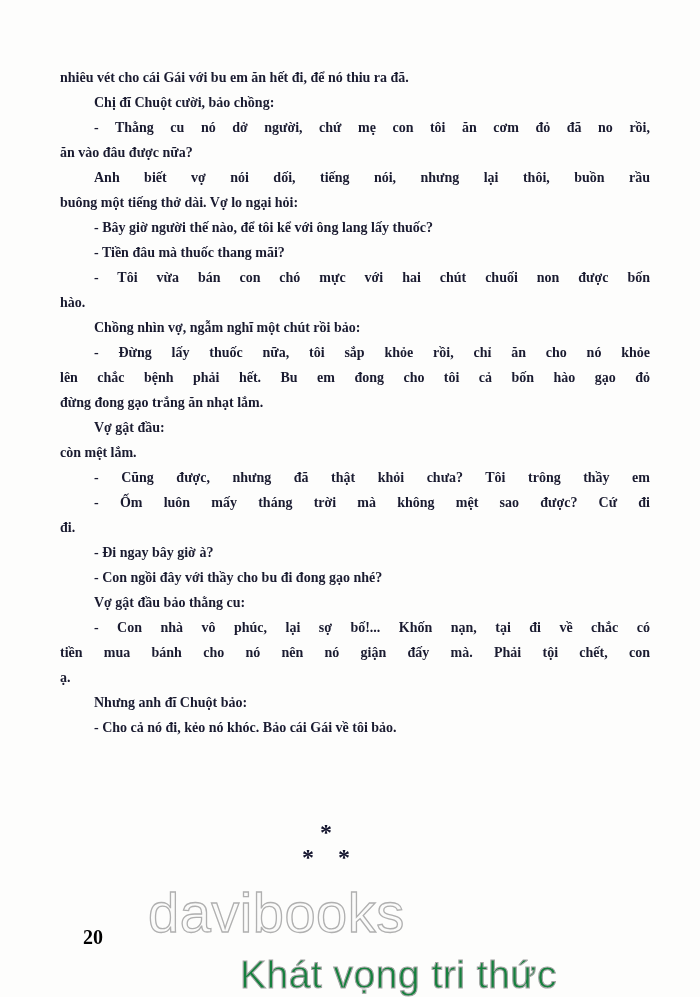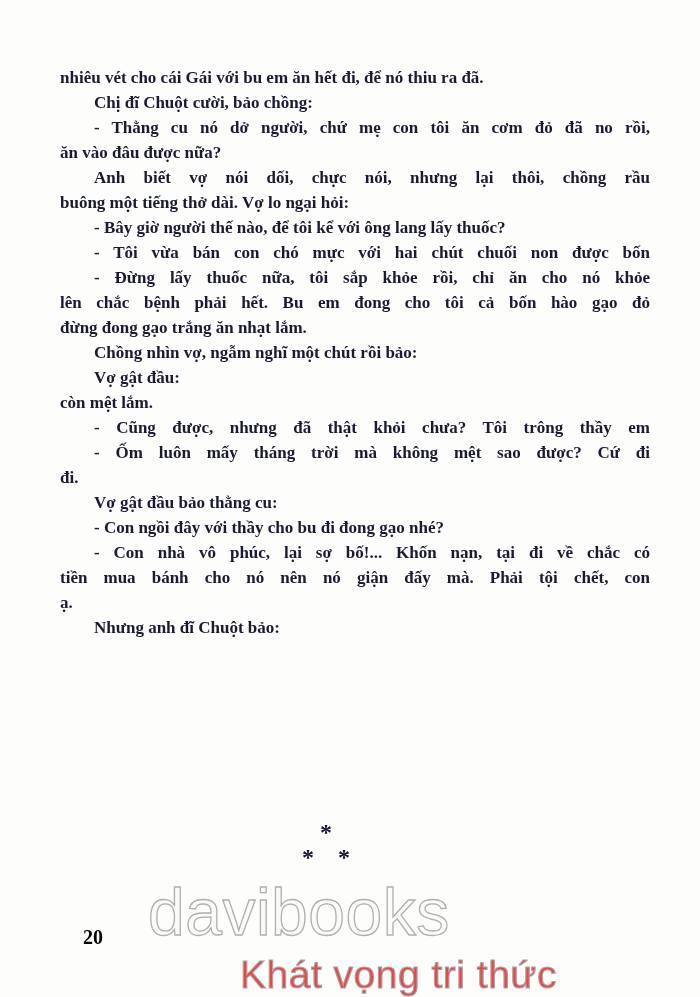--- a/index.html
+++ b/index.html
@@ -11,21 +11,21 @@
     font-family: "Liberation Serif", "DejaVu Serif", serif;
   }
   .page { position: absolute; inset: 0; }
 
   
   .text-block {
     position: absolute;
     left: 60px; top: 65px;
     width: 590px;
     color: #1a1b30;
-    font-size: 17px;
+    font-size: 14px;
     line-height: 25px;
     font-weight: 600;
   }
   .para { margin: 0; }
   .ln { text-align: left; }
   .ln.fill { text-align: justify; text-align-last: justify; }
   .ln.ind { text-indent: 34px; }
 
   
   .stars {
@@ -39,33 +39,33 @@
     font-weight: 700;
   }
   .stars .row { height: 25px; }
   .stars .row2 span { margin: 0 12px; }
 
   
   .wm-brand {
     position: absolute;
     left: 148px; top: 869px;
     font-family: "Liberation Sans", "DejaVu Sans", sans-serif;
-    font-size: 66px; line-height: 87px;
+    font-size: 56px; line-height: 87px;
     letter-spacing: 0.5px;
     color: #fbfbfa;
     -webkit-text-stroke: 1.3px #b0b0b0;
     white-space: nowrap;
   }
   .wm-slogan {
     position: absolute;
     left: 240px; top: 955px;
     font-family: "Liberation Sans", "DejaVu Sans", sans-serif;
     font-size: 39px; line-height: 39px;
     letter-spacing: 0.5px;
-    color: #ef4444;
+    color: #15803d;
     -webkit-text-stroke: 1.1px #a6a6a6;
     white-space: nowrap;
   }
 
   
   .page-number {
     position: absolute;
     left: 83px; top: 926px;
     font-size: 20px;
     font-weight: 700;
@@ -82,61 +82,71 @@
         <div class="ln">nhiêu vét cho cái Gái với bu em ăn hết đi, để nó thiu ra đã.</div>
       </div>
       <div class="para">
         <div class="ln ind">Chị đĩ Chuột cười, bảo chồng:</div>
       </div>
       <div class="para">
         <div class="ln ind fill">- Thằng cu nó dở người, chứ mẹ con tôi ăn cơm đỏ đã no rồi,</div>
         <div class="ln">ăn vào đâu được nữa?</div>
       </div>
       <div class="para">
-        <div class="ln ind fill">Anh biết vợ nói dối, chực nói, nhưng lại thôi, chồng rầu</div>
+        <div class="ln ind fill">Anh biết vợ nói dối, tiếng nói, nhưng lại thôi, buồn rầu</div>
         <div class="ln">buông một tiếng thở dài. Vợ lo ngại hỏi:</div>
       </div>
       <div class="para">
         <div class="ln ind">- Bây giờ người thế nào, để tôi kể với ông lang lấy thuốc?</div>
       </div>
       <div class="para">
+        <div class="ln ind">- Tiền đâu mà thuốc thang mãi?</div>
+      </div>
+      <div class="para">
         <div class="ln ind fill">- Tôi vừa bán con chó mực với hai chút chuối non được bốn</div>
+        <div class="ln">hào.</div>
+      </div>
+      <div class="para">
+        <div class="ln ind">Chồng nhìn vợ, ngẫm nghĩ một chút rồi bảo:</div>
       </div>
       <div class="para">
         <div class="ln ind fill">- Đừng lấy thuốc nữa, tôi sắp khỏe rồi, chỉ ăn cho nó khỏe</div>
         <div class="ln fill">lên chắc bệnh phải hết. Bu em đong cho tôi cả bốn hào gạo đỏ</div>
         <div class="ln">đừng đong gạo trắng ăn nhạt lắm.</div>
-      </div>
-      <div class="para">
-        <div class="ln ind">Chồng nhìn vợ, ngẫm nghĩ một chút rồi bảo:</div>
       </div>
       <div class="para">
         <div class="ln ind">Vợ gật đầu:</div>
       </div>
       <div class="para">
         <div class="ln">còn mệt lắm.</div>
         <div class="ln ind fill">- Cũng được, nhưng đã thật khỏi chưa? Tôi trông thầy em</div>
       </div>
       <div class="para">
         <div class="ln ind fill">- Ốm luôn mấy tháng trời mà không mệt sao được? Cứ đi</div>
         <div class="ln">đi.</div>
       </div>
       <div class="para">
-        <div class="ln ind">Vợ gật đầu bảo thằng cu:</div>
+        <div class="ln ind">- Đi ngay bây giờ à?</div>
       </div>
       <div class="para">
         <div class="ln ind">- Con ngồi đây với thầy cho bu đi đong gạo nhé?</div>
+      </div>
+      <div class="para">
+        <div class="ln ind">Vợ gật đầu bảo thằng cu:</div>
       </div>
       <div class="para">
         <div class="ln ind fill">- Con nhà vô phúc, lại sợ bố!... Khốn nạn, tại đi về chắc có</div>
         <div class="ln fill">tiền mua bánh cho nó nên nó giận đấy mà. Phải tội chết, con</div>
         <div class="ln">ạ.</div>
       </div>
       <div class="para">
         <div class="ln ind">Nhưng anh đĩ Chuột bảo:</div>
+      </div>
+      <div class="para">
+        <div class="ln ind">- Cho cả nó đi, kẻo nó khóc. Bảo cái Gái về tôi bảo.</div>
       </div>
     </div>
 
   <div class="stars">
     <div class="row"><span>*</span></div>
     <div class="row row2"><span>*</span><span>*</span></div>
   </div>
 
   <div class="wm-brand">davibooks</div>
 

